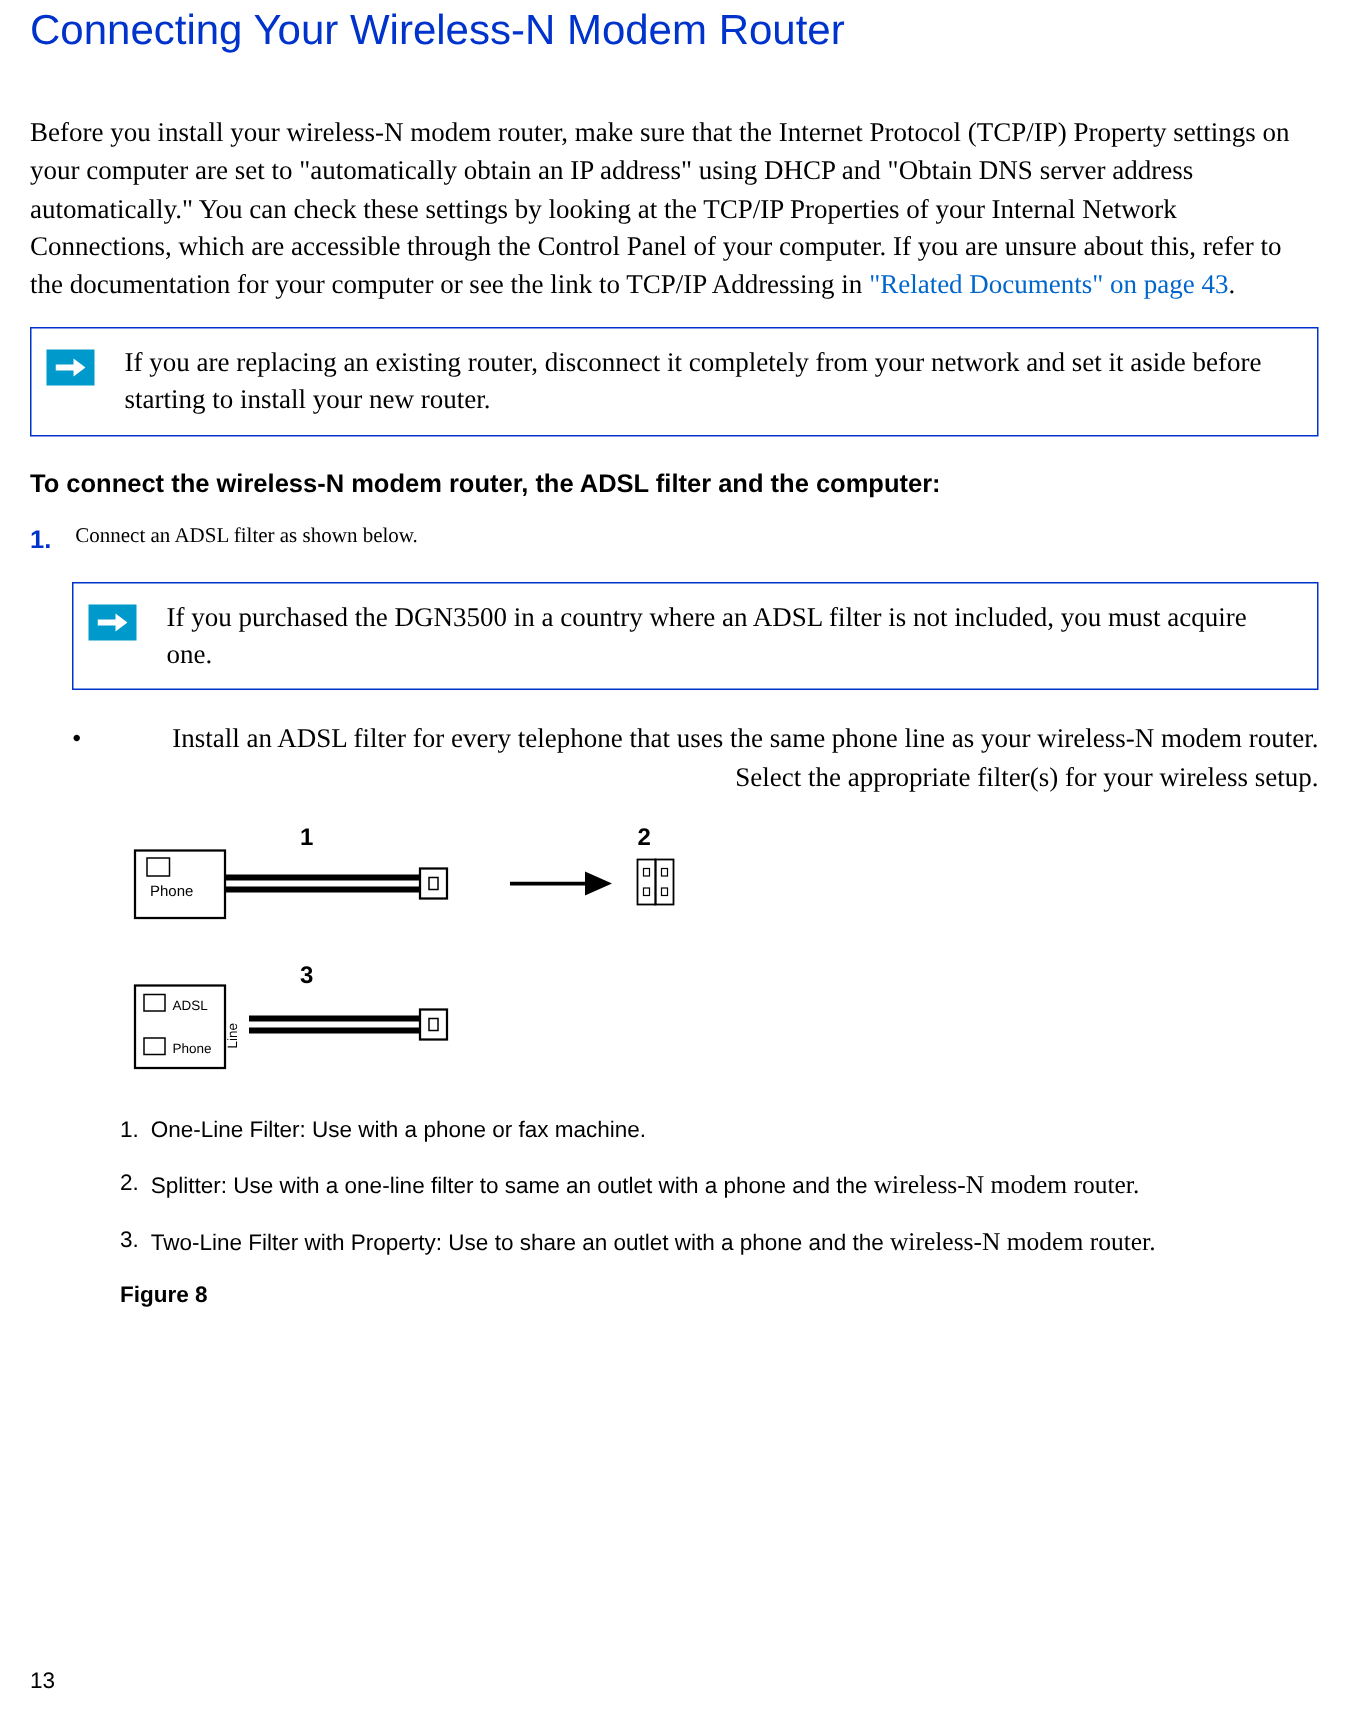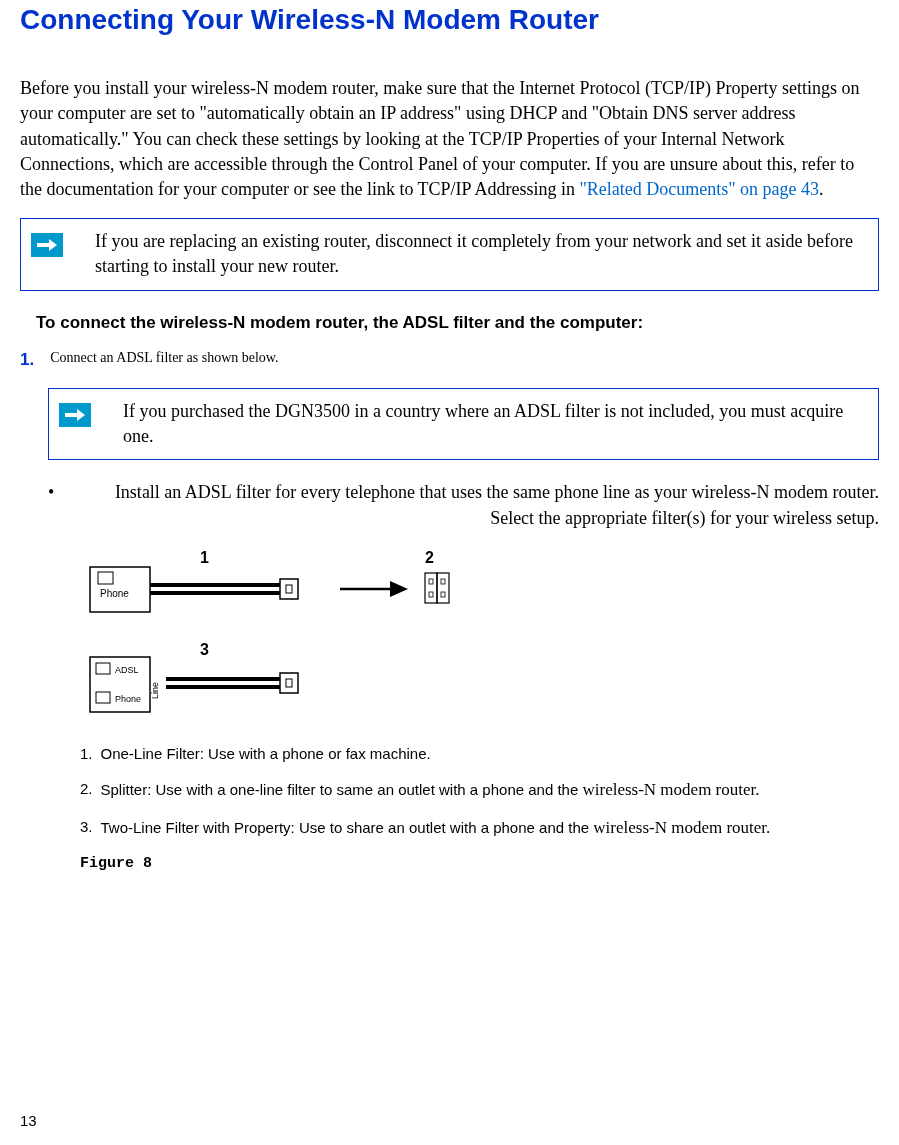--- a/index.html
+++ b/index.html
@@ -7,38 +7,38 @@
       margin: 0;
       padding: 0 20px;
       width: 859px;
       color: #000;
       line-height: 1.4;
     }
     h1 {
       color: #0033cc;
       font-family: Arial, Helvetica, sans-serif;
       font-size: 28px;
-      font-weight: bold;
+      font-weight: normal;
       margin: 0 0 20px 0;
     }
     .body-text {
       font-size: 18px;
       margin-bottom: 16px;
       margin-top: 37px;
     }
     .link {
       color: #0066cc;
     }
     .note-box {
       border: 1px solid #0033cc;
       padding: 10px 16px 10px 10px;
       margin: 16px 0 20px 0;
       display: flex;
       align-items: flex-start;
-      gap: 32px;
+      gap: 20px;
     }
     .note-icon {
       flex-shrink: 0;
       width: 32px;
       height: 24px;
       background: #0099cc;
       display: flex;
       align-items: center;
       justify-content: center;
       margin-top: 4px;
@@ -47,21 +47,21 @@
       width: 20px;
       height: 14px;
     }
     .note-text {
       font-size: 18px;
     }
     .section-heading {
       font-family: Arial, Helvetica, sans-serif;
       font-weight: bold;
       font-size: 17px;
-      margin: 20px 0 14px 16px;
+      margin: 20px 0 14px 0;
     }
     .step {
       display: flex;
       gap: 16px;
       margin-bottom: 14px;
     }
     .step-num {
       color: #0033cc;
       font-family: Arial, Helvetica, sans-serif;
       font-weight: bold;
@@ -103,21 +103,21 @@
     .sublist-num {
       flex-shrink: 0;
     }
     .sublist-text {
     }
     .mixed-font {
       font-family: Georgia, 'Times New Roman', serif;
       font-size: 17px;
     }
     .figure-caption {
-      font-family: Liberation Mono, monospace;
+      font-family: Liberation Sans, sans-serif;
       font-weight: bold;
       font-size: 15px;
       margin: 6px 0 0 60px;
     }
     .footer {
       position: fixed;
       bottom: 14px;
       left: 20px;
       right: 20px;
       width: 859px;

